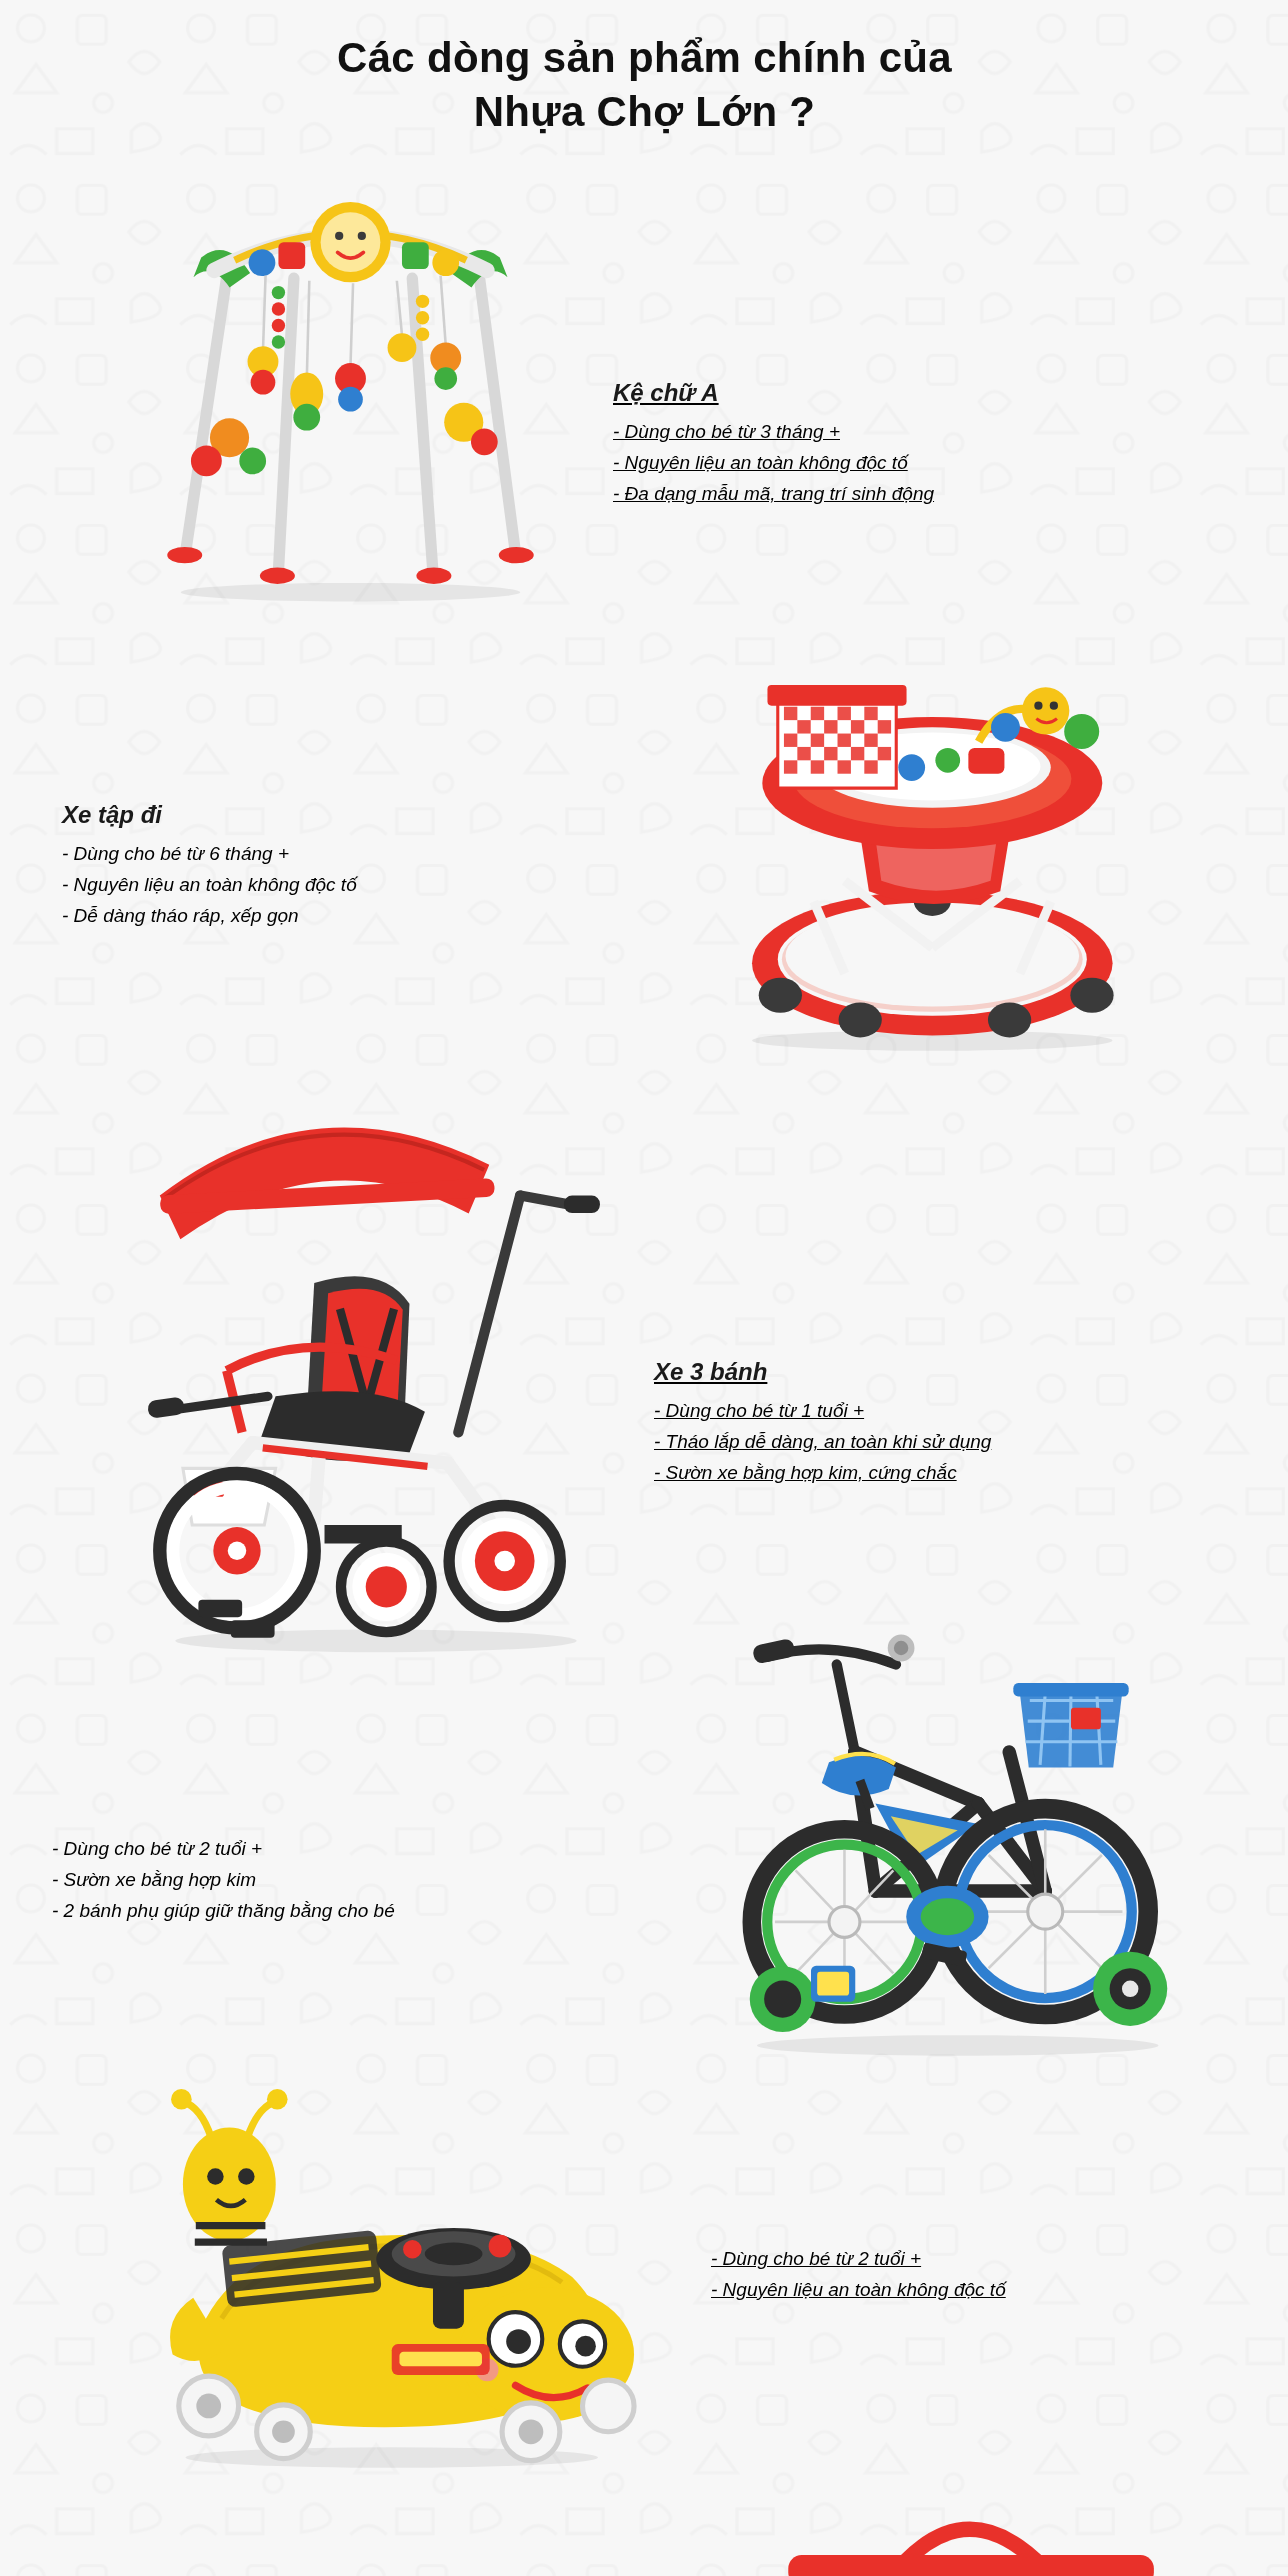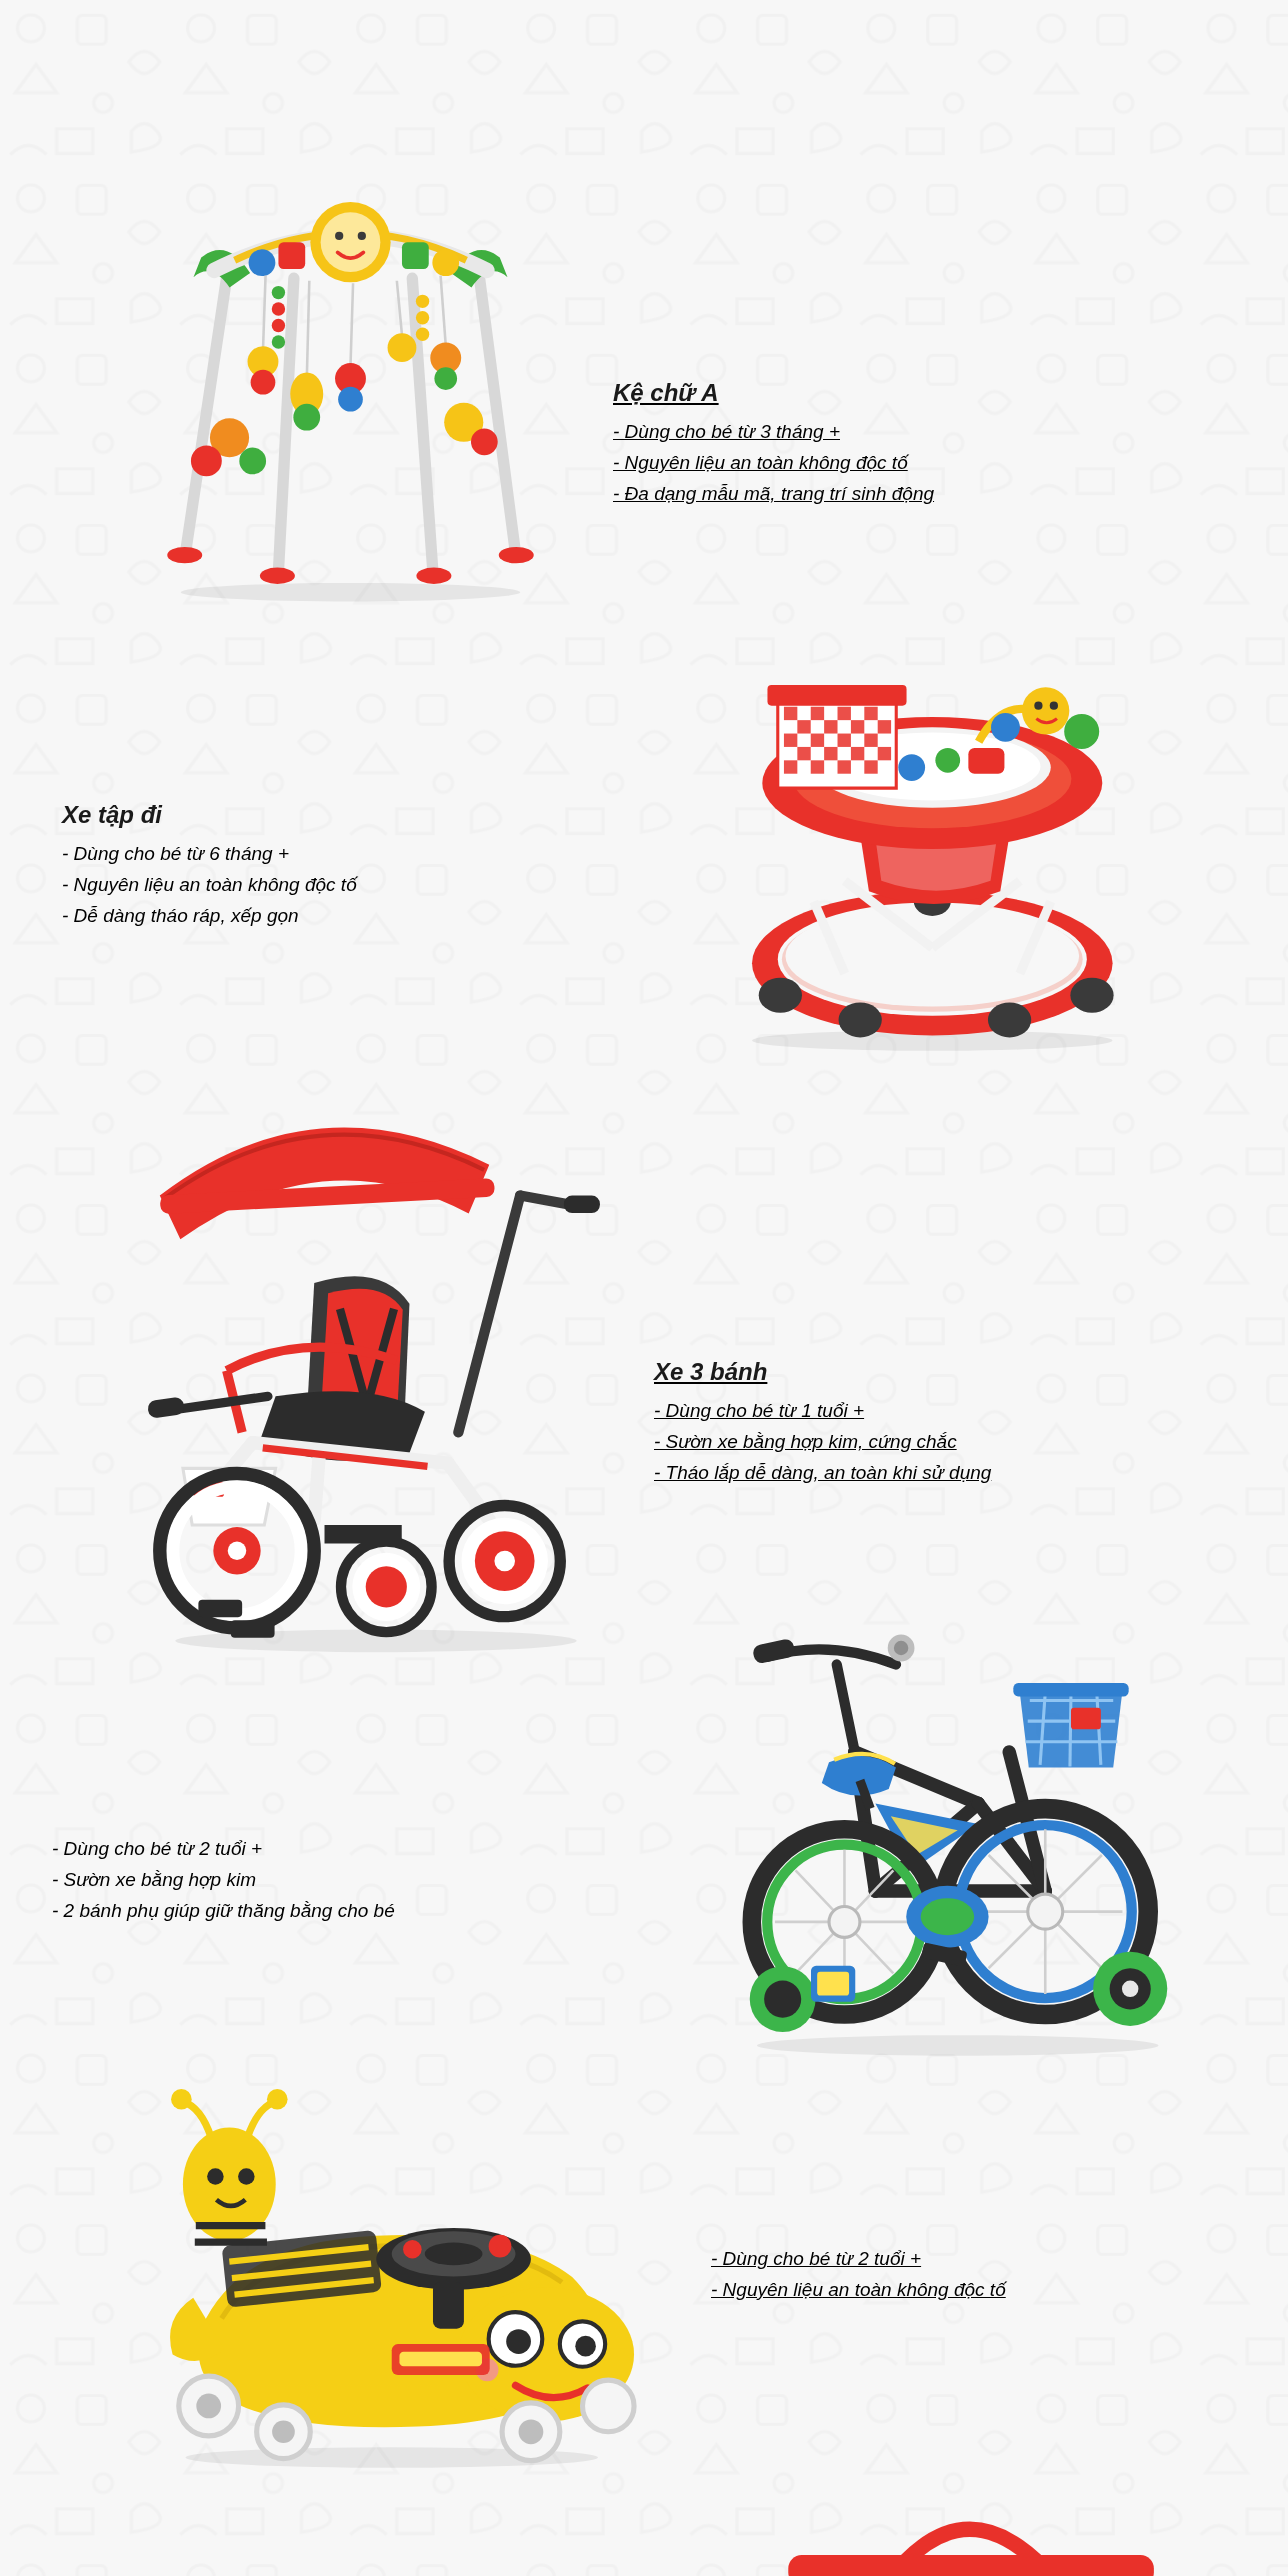--- a/index.html
+++ b/index.html
@@ -93,20 +93,24 @@
         <path d="M30 180 l40 -55 l40 55 z" fill="none" stroke="#ededed" stroke-width="6"></path>
         <circle cx="200" cy="200" r="18" fill="none" stroke="#ededed" stroke-width="6"></circle>
         <path d="M110 250 h70 v48 h-70 z" fill="none" stroke="#ededed" stroke-width="6"></path>
         <path d="M255 255 q25 -30 50 0 t-50 40 z" fill="none" stroke="#ededed" stroke-width="6"></path>
         <path d="M20 300 q35 -35 70 0" fill="none" stroke="#ededed" stroke-width="6"></path>
       </pattern>
     </defs>
     <rect x="0" y="0" width="2501" height="5730" fill="url(#doodles)"></rect>
   </svg>
 
+  <div class="title-block">
+    <div class="title-line">Các dòng sản phẩm chính của</div>
+    <div class="title-line">Nhựa Chợ Lớn ?</div>
+  </div>
 
   <div class="photo" style="left:124px; top:180px;">
     <svg width="453" height="428" viewBox="0 0 880 830">
       <ellipse class="shadow-ellipse" cx="440" cy="800" rx="330" ry="18"></ellipse>
 
       <g stroke="#d8d8d8" stroke-width="22" stroke-linecap="round" fill="none">
         <line x1="200" y1="185" x2="120" y2="720"></line>
         <line x1="690" y1="185" x2="760" y2="720"></line>
         <line x1="330" y1="190" x2="300" y2="760"></line>
         <line x1="560" y1="190" x2="600" y2="760"></line>
@@ -350,22 +354,22 @@
         <rect x="258" y="1125" width="85" height="34" rx="8"></rect>
       </g>
 
       <path d="M440 940 h150 v36 h-150 z" fill="#2c2c2c"></path>
     </svg>
   </div>
 
   <div class="item-text align-left" style="left:654px; top:1358px; width:618px;">
     <div class="item-title">Xe 3 bánh</div>
     <div class="item-line">- Dùng cho bé từ 1 tuổi +</div>
+    <div class="item-line">- Tháo lắp dễ dàng, an toàn khi sử dụng</div>
     <div class="item-line">- Sườn xe bằng hợp kim, cứng chắc</div>
-    <div class="item-line">- Tháo lắp dễ dàng, an toàn khi sử dụng</div>
   </div>
 
   <div class="photo" style="left:690px; top:1582px;">
     <svg width="520" height="479" viewBox="0 0 1010 930">
       <ellipse class="shadow-ellipse" cx="520" cy="900" rx="390" ry="20"></ellipse>
 
       <g stroke="#2c2c2c" stroke-width="20" fill="none" stroke-linecap="round">
         <path d="M150 145 q120 -35 250 15"></path>
         <path d="M285 160 L320 330"></path>
       </g>

